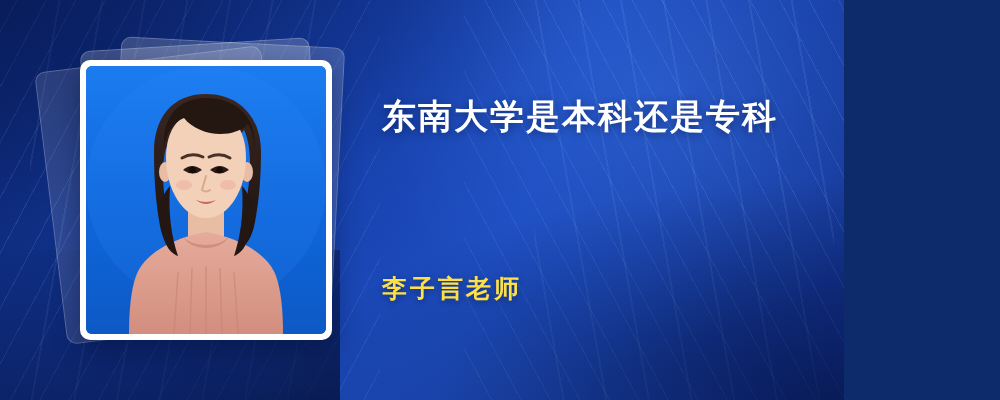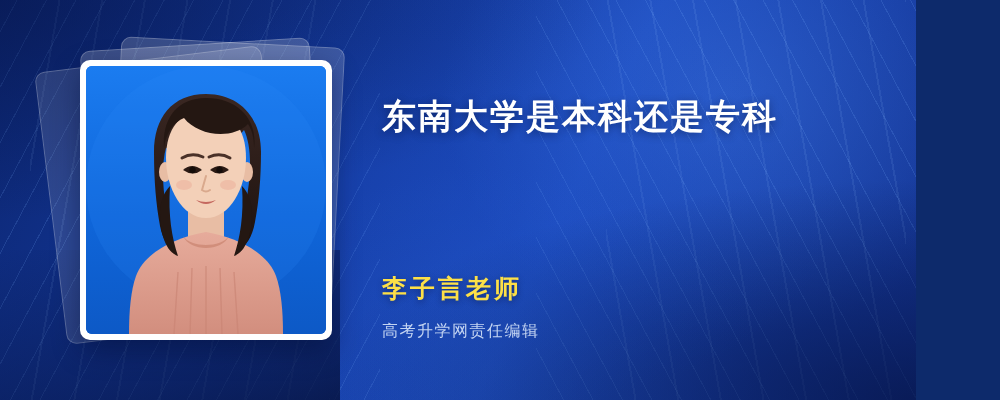--- a/index.html
+++ b/index.html
@@ -2,21 +2,21 @@
 <html><head>
 <meta charset="utf-8">
 <style>
   html, body {
     margin: 0;
     padding: 0;
     background: #0d2a6b;
   }
   #banner {
     position: relative;
-    width: 916px;
+    width: 844px;
     height: 400px;
     overflow: hidden;
     background: #12308f;
     font-family: "Liberation Sans", sans-serif;
   }
   
   .bg-base {
     position: absolute;
     inset: 0;
     background: linear-gradient(115deg, #0c2672 0%, #143a9e 35%, #1b49bb 60%, #12318d 100%);
@@ -240,16 +240,15 @@
       </div>
     </div>
   </div>
 
   <div style="position:absolute; left:382px; top:96px; width:560px;">
     <div style="color:#ffffff; font-size:34px; font-weight:700; letter-spacing:2px; line-height:1.2; text-shadow:0 2px 8px rgba(2,10,40,0.45);">东南大学是本科还是专科</div>
   </div>
 
   <div style="position:absolute; left:382px; top:272px; width:560px;">
     <div style="color:#fde047; font-size:25px; font-weight:700; letter-spacing:3px; line-height:1.3; text-shadow:0 2px 6px rgba(2,10,40,0.4);">李子言老师</div>
-    <div style="color:#c3d4f2; font-size:16px; letter-spacing:1.5px; margin-top:16px;">高考升学网责任编辑</div>
   </div>
 
 </div>
 
 </body></html>

